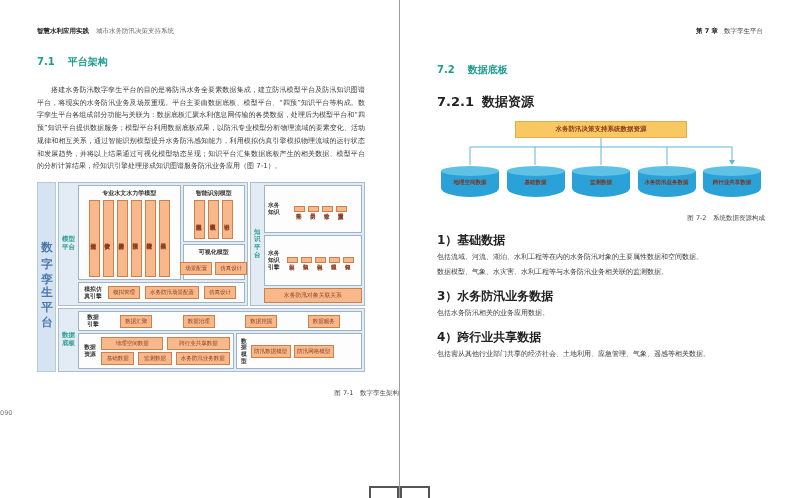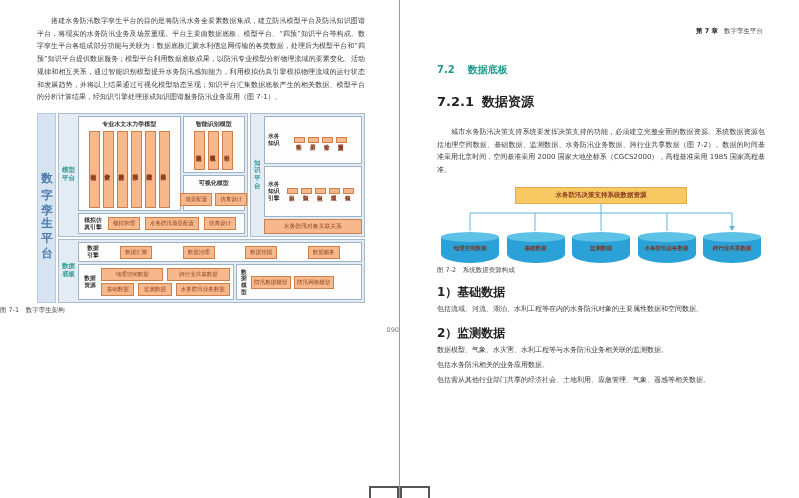--- a/index.html
+++ b/index.html
@@ -14,22 +14,22 @@
   
   .lp-header { margin:27px 34px 0 37px; font-size:6.5px; color:#6b6b6b; white-space:nowrap; }
   .lp-header .bt { font-weight:bold; color:#222; margin-right:7px; }
   .rp-header { margin:27px 36px 0 34px; text-align:right; font-size:6.5px; color:#444; white-space:nowrap; }
   .rp-header .ch { font-weight:bold; color:#222; margin-right:6px; }
   .para { margin:15px 34px 0 37px; font-size:7px; line-height:1.82; color:#3c3c3c; text-align:justify; text-indent:2em; }
   .h2 { margin:19px 34px 0 37px; color:#1f9c8e; font-size:10px; font-weight:bold; }
   .h2 .num { margin-right:13px; }
   .h3 { margin:16px 34px 0 37px; color:#222; font-size:13px; font-weight:bold; }
   .h3 .num { margin-right:8px; }
-  .fig-caption { text-align:left; font-size:6.5px; color:#4a4a4a; margin-top:3px; }
-  .pagenum { text-align:right; font-size:6.5px; color:#7a7a7a; margin-top:11px; }
+  .fig-caption { text-align:right; font-size:6.5px; color:#4a4a4a; margin-top:17px; }
+  .pagenum { text-align:left; font-size:6.5px; color:#7a7a7a; margin-top:11px; }
 
   
   .fig71 { margin:9px 34px 0 37px; height:190px; display:flex; }
   .twin-strip { width:19px; background:#d6e4f2; border:1px solid #b7c9dc; color:#4a78ac; font-weight:bold;
                 font-size:11.5px; writing-mode:vertical-rl; text-orientation:upright; letter-spacing:15px;
                 display:flex; align-items:center; justify-content:center; }
   .fig-main { flex:1; margin-left:2px; display:flex; flex-direction:column; gap:2px; }
   .fig-top { flex:1; display:flex; gap:2px; min-height:0; }
   .panel { background:#e3ecf5; border:1px solid #a9bcd0; display:flex; padding:2px; gap:2px; }
   .plabel { color:#2b9e92; font-weight:bold; font-size:6.5px; line-height:1.2; text-align:center;
@@ -90,22 +90,28 @@
   
   .tab-box { position:absolute; bottom:-4px; width:30px; height:16px; background:#fff; border:2px solid #555; }
   .tab-left { left:369px; } .tab-right { left:400px; }
 </style>
 </head>
 <body>
 
 <div class="spread">
 
   <div class="page page-left">
-
-
+    <div class="lp-header">
+      <span class="bt">智慧水利应用实践</span><span>城市水务防汛决策支持系统</span>
+    </div>
+
+
+    <div class="h2">
+      <span class="num">7.1</span><span>平台架构</span>
+    </div>
 
     <p class="para">搭建水务防汛数字孪生平台的目的是将防汛水务全要素数据集成，建立防汛模型平台及防汛知识图谱平台，将现实的水务防汛业务及场景重现。平台主要由数据底板、模型平台、“四预”知识平台等构成。数字孪生平台各组成部分功能与关联为：数据底板汇聚水利信息网传输的各类数据，处理后为模型平台和“四预”知识平台提供数据服务；模型平台利用数据底板成果，以防汛专业模型分析物理流域的要素变化、活动规律和相互关系，通过智能识别模型提升水务防汛感知能力，利用模拟仿真引擎模拟物理流域的运行状态和发展趋势，并将以上结果通过可视化模型动态呈现；知识平台汇集数据底板产生的相关数据、模型平台的分析计算结果，经知识引擎处理形成知识图谱服务防汛业务应用（图 7-1）。</p>
 
     <div class="fig71">
       <div class="twin-strip">数字孪生平台</div>
       <div class="fig-main">
         <div class="fig-top">
 
           <div class="panel panel-model">
             <div class="plabel w2">模型平台</div>
@@ -225,21 +231,20 @@
 
     <div class="h2" style="margin-top:27px;">
       <span class="num">7.2</span><span>数据底板</span>
     </div>
 
 
     <div class="h3">
       <span class="num">7.2.1</span><span>数据资源</span>
     </div>
 
-    <p class="para">城市水务防汛决策支持系统要发挥决策支持的功能，必须建立完整全面的数据资源。系统数据资源包括地理空间数据、基础数据、监测数据、水务防汛业务数据、跨行业共享数据（图 7-2）。数据的时间基准采用北京时间，空间基准采用 2000 国家大地坐标系（CGCS2000），高程基准采用 1985 国家高程基准。</p>
 
     <div class="fig72">
       <div class="fig72-root">水务防汛决策支持系统数据资源</div>
       <svg class="fig72-svg" width="320" height="28" viewBox="0 0 320 28">
         <g fill="none" stroke="#5fb7d4" stroke-width="1">
           <line x1="160" y1="0" x2="160" y2="9"></line>
           <line x1="29" y1="9" x2="291" y2="9"></line>
           <line x1="29" y1="9" x2="29" y2="27"></line>
           <line x1="94" y1="9" x2="94" y2="27"></line>
           <line x1="160" y1="9" x2="160" y2="27"></line>
@@ -273,23 +278,24 @@
           <div class="cyl-body"></div>
             <div class="cyl-top"></div>
           <div class="cyl-label">跨行业共享数据</div>
         </div>
       </div>
       <div class="fig-caption">图 7-2　系统数据资源构成</div>
     </div>
 
     <div class="li-title">1）基础数据</div>
     <p class="li-desc">包括流域、河流、湖泊、水利工程等在内的水务防汛对象的主要属性数据和空间数据。</p>
-    <div class="li-title">2）监测数据</div>
     <p class="li-desc">数据模型、气象、水灾害、水利工程等与水务防汛业务相关联的监测数据。</p>
+    <div class="li-title">3）水务防汛业务数据</div>
     <p class="li-desc">包括水务防汛相关的业务应用数据。</p>
+    <div class="li-title">4）跨行业共享数据</div>
     <p class="li-desc">包括需从其他行业部门共享的经济社会、土地利用、应急管理、气象、遥感等相关数据。</p>
 
   </div>
 
   <div class="divider"></div>
   <div class="tab-box tab-left"></div>
   <div class="tab-box tab-right"></div>
 </div>
 
 </body></html>

